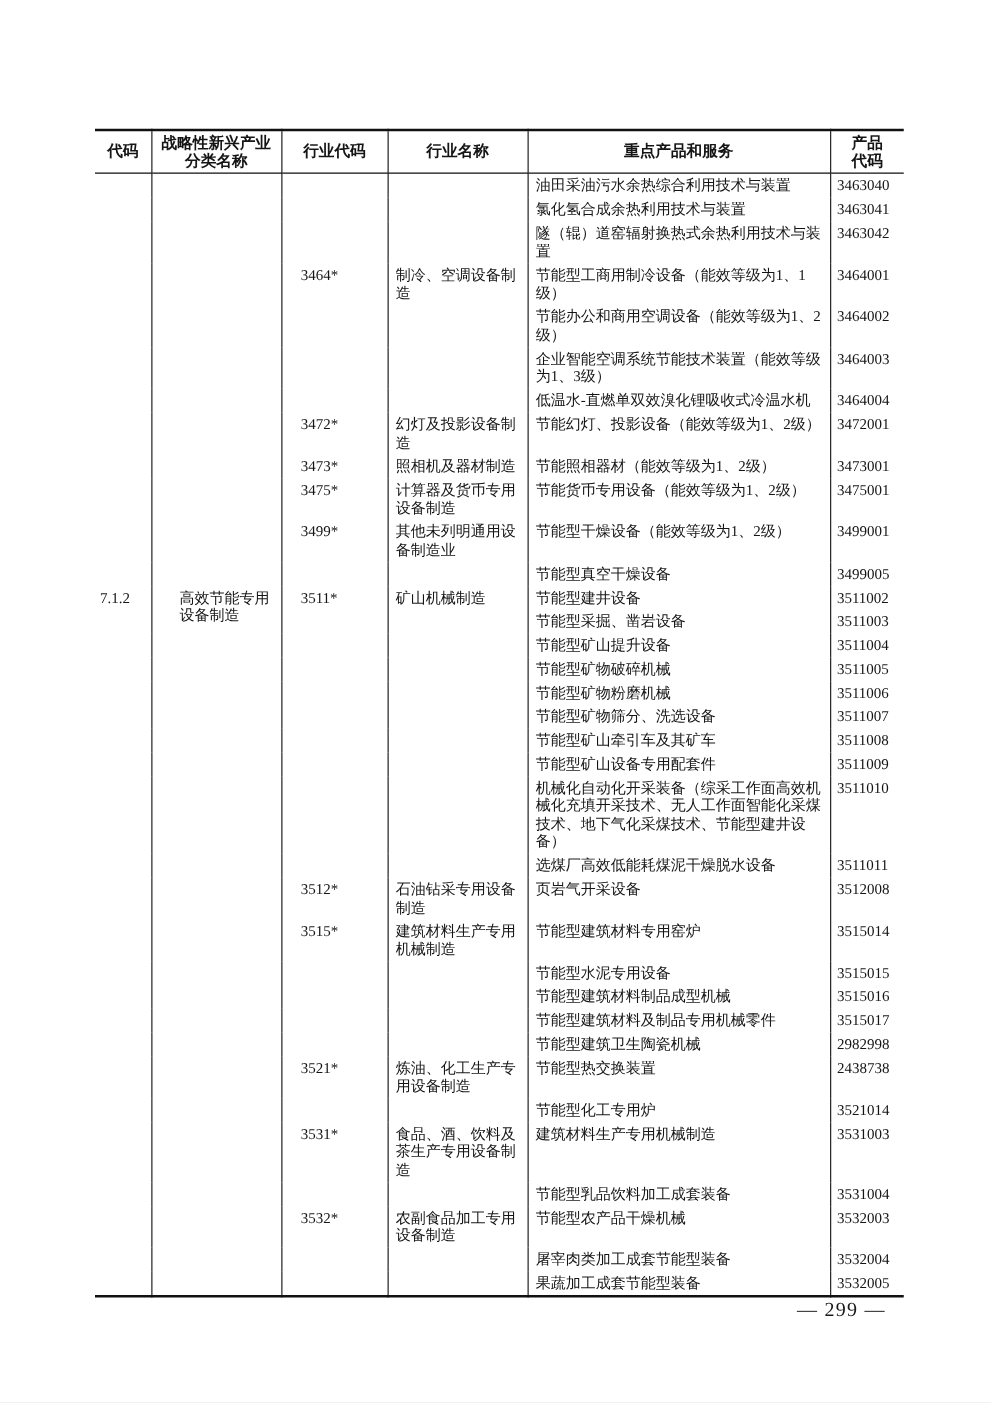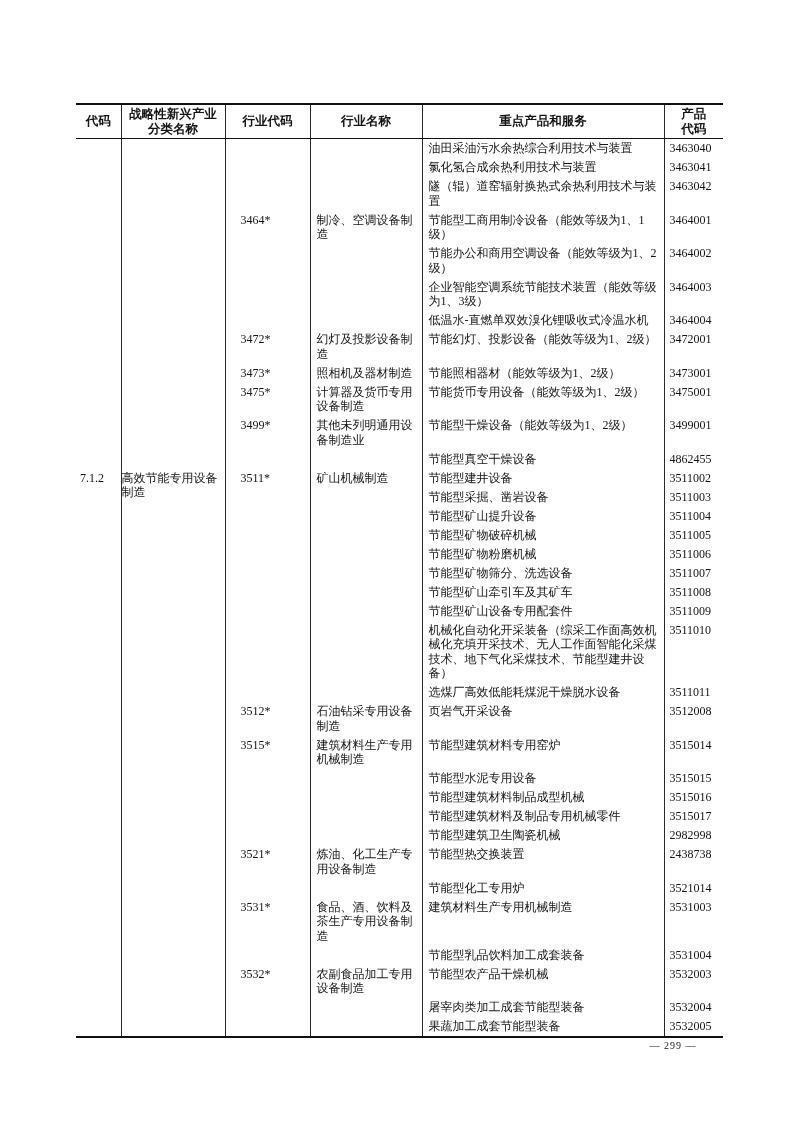--- a/index.html
+++ b/index.html
@@ -35,31 +35,31 @@
     line-height:14.5px;
     padding:2px 3px 2.5px 3px;
     vertical-align:top;
     word-break:break-all;
   }
   
   .doc-table .c1,.doc-table .c2,.doc-table .c3,.doc-table .c4,.doc-table .c5 {
     border-right:1px solid #2a2a2a;
   }
   .doc-table td.c1 { text-align:left; padding-left:4px; }
-  .doc-table td.c2 { padding-left:0; padding-right:3px;font-family:Liberation Serif, serif; }
+  .doc-table td.c2 { padding-left:22px; padding-right:3px;font-family:Liberation Serif, serif; }
   .doc-table td.c3 { padding-left:15px;margin-top:48px; }
   .doc-table td.c4 { padding-left:6px; padding-right:3px; }
   .doc-table td.c5 { padding-left:6px; padding-right:4px; }
   .doc-table td.c6 { padding-left:5px; }
   .page-number {
     position:absolute;
     top:1040px; left:618px;
     width:110px;
     text-align:center;
-    font-size:10px;
+    font-size:16px;
     letter-spacing:1px;
     color:#1a1a1a;
   }
 </style>
 </head>
 <body>
 
 <div class="page">
 
   <table class="doc-table">
@@ -149,21 +149,21 @@
         <tr>
           <td class="c3">3499*</td>
           <td class="c4">其他未列明通用设备制造业</td>
           <td class="c5">节能型干燥设备（能效等级为1、2级）</td>
           <td class="c6">3499001</td>
         </tr>
         <tr>
           <td class="c3"></td>
           <td class="c4"></td>
           <td class="c5">节能型真空干燥设备</td>
-          <td class="c6">4862455</td>
+          <td class="c6">3499005</td>
         </tr>
         <tr>
           <td class="c1" rowspan="23">7.1.2</td>
           <td class="c2" rowspan="23">高效节能专用设备制造</td>
           <td class="c3">3511*</td>
           <td class="c4">矿山机械制造</td>
           <td class="c5">节能型建井设备</td>
           <td class="c6">3511002</td>
         </tr>
         <tr>

